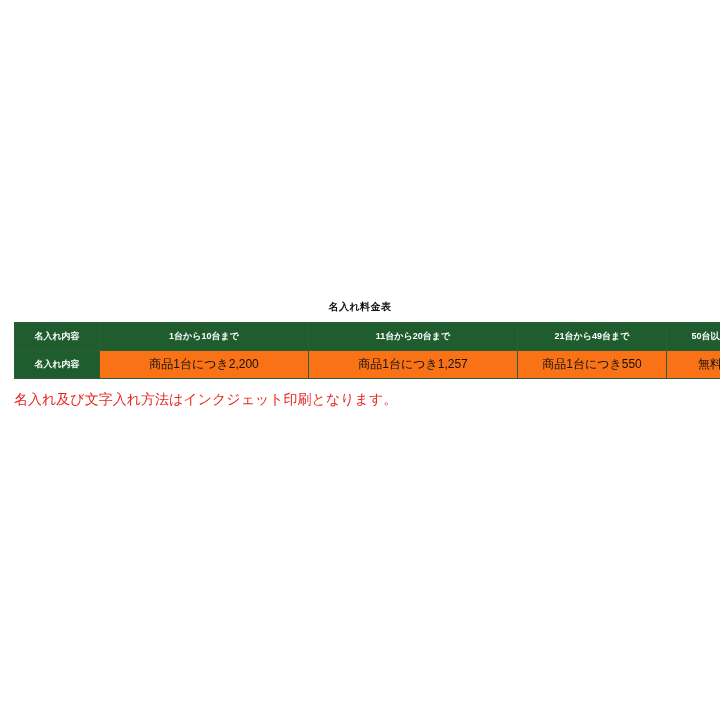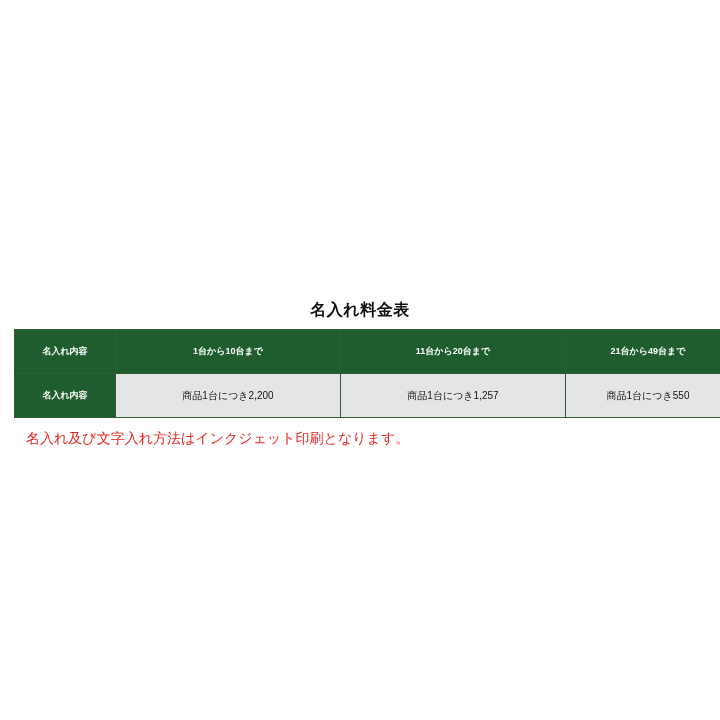--- a/index.html
+++ b/index.html
@@ -20,65 +20,65 @@
     background: #ffffff;
   }
   .content {
     position: absolute;
     left: 10px;
     top: 300px;
     width: 700px;
   }
   .title {
     text-align: center;
-    font-size: 16px;
+    font-size: 10px;
     font-weight: bold;
     color: #111111;
     letter-spacing: 0.5px;
     margin: 0 0 8px 0;
     padding-left: 0px;
     width: 700px;
   }
   table.price-table {
     border-collapse: collapse;
     width: 694px;
     margin-left: 4px;
     table-layout: fixed;
   }
   table.price-table td {
     border: 1px solid #2f5d35;
-    padding: 12px;
+    padding: 4px;
     height: 19px;
     vertical-align: middle;
     text-align: center;
   }
   .hdr-cell {
     background: #1f5c2e;
     color: #ffffff;
     font-weight: bold;
     font-size: 9px;
     line-height: 19px;
     white-space: nowrap;
   }
   .body-cell {
-    background: #e5e5e5;
+    background: #f97316;
     color: #111111;
-    font-size: 10px;
+    font-size: 12px;
     line-height: 19px;
     white-space: nowrap;
   }
   .col-label { width: 76px; }
   .col-a { width: 200px; }
   .col-b { width: 200px; margin-top: 40px; }
   .col-c { width: 140px; }
   .col-d { width: 78px; }
 
   .notes {
     margin-top: 9px;
-    margin-left: 16px;
+    margin-left: 4px;
   }
   .note-line {
     color: #e8231f;
     font-size: 14px;
     line-height: 22px;
     font-weight: normal;
     white-space: nowrap;
   }
 </style>
 </head>

